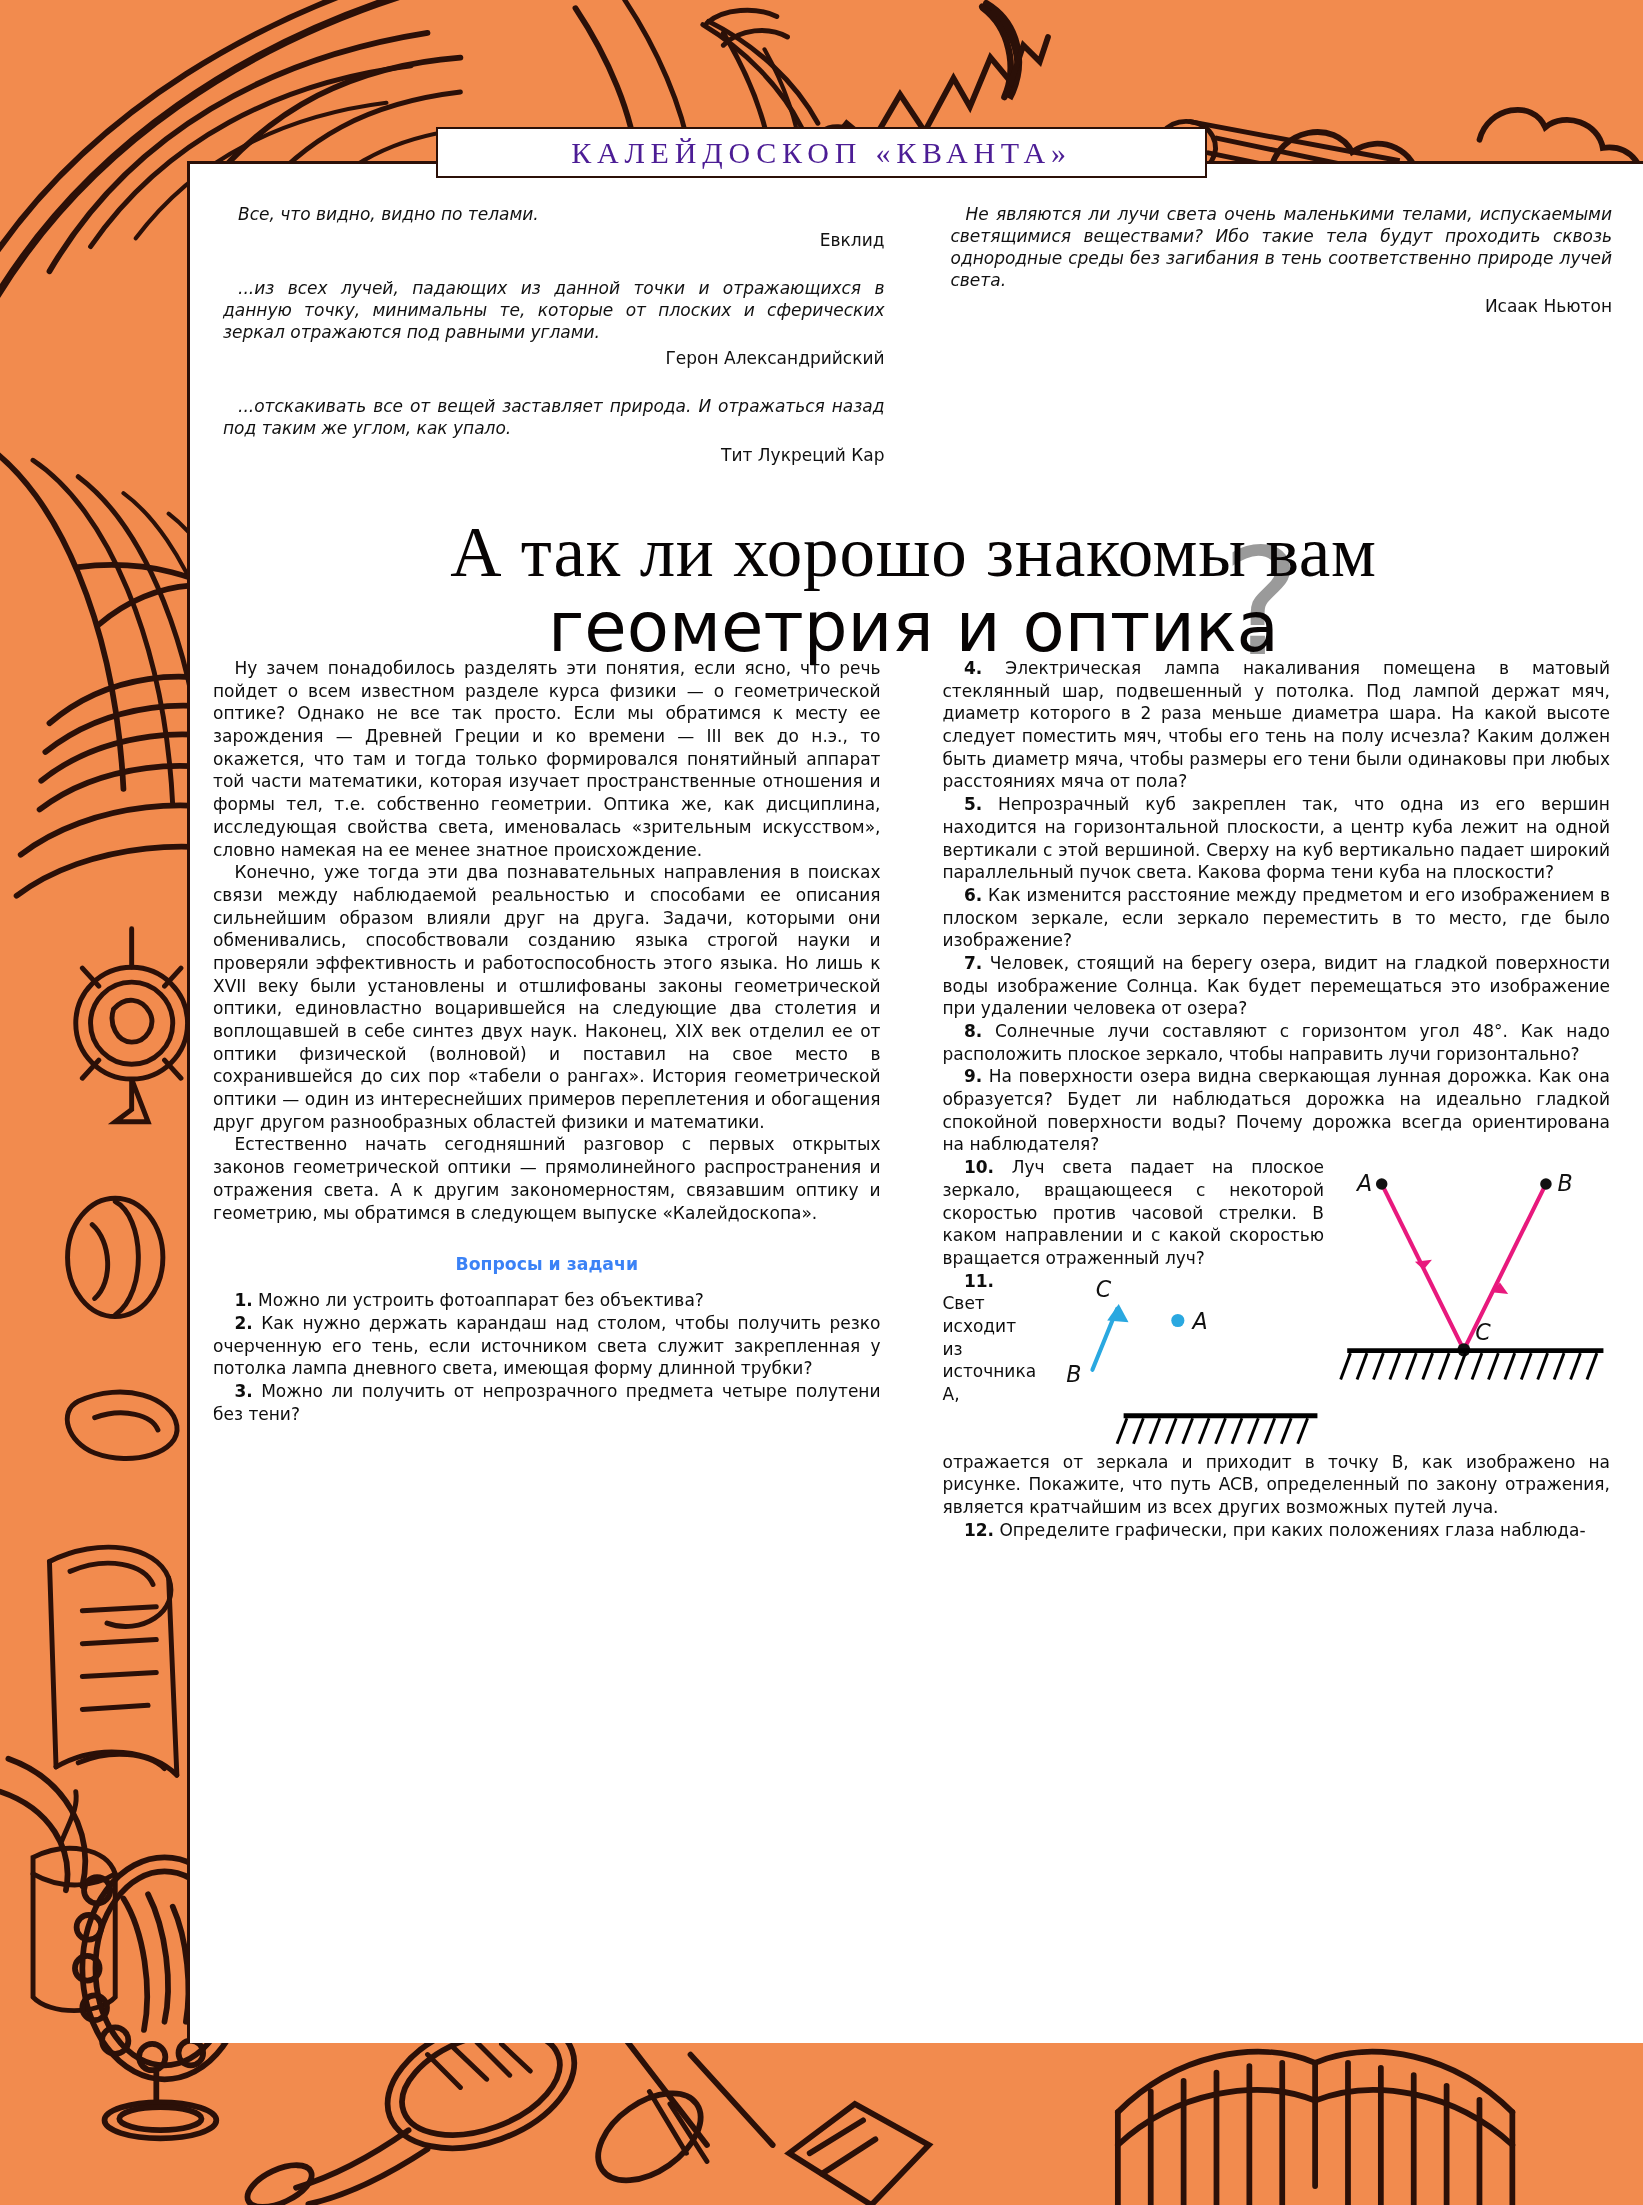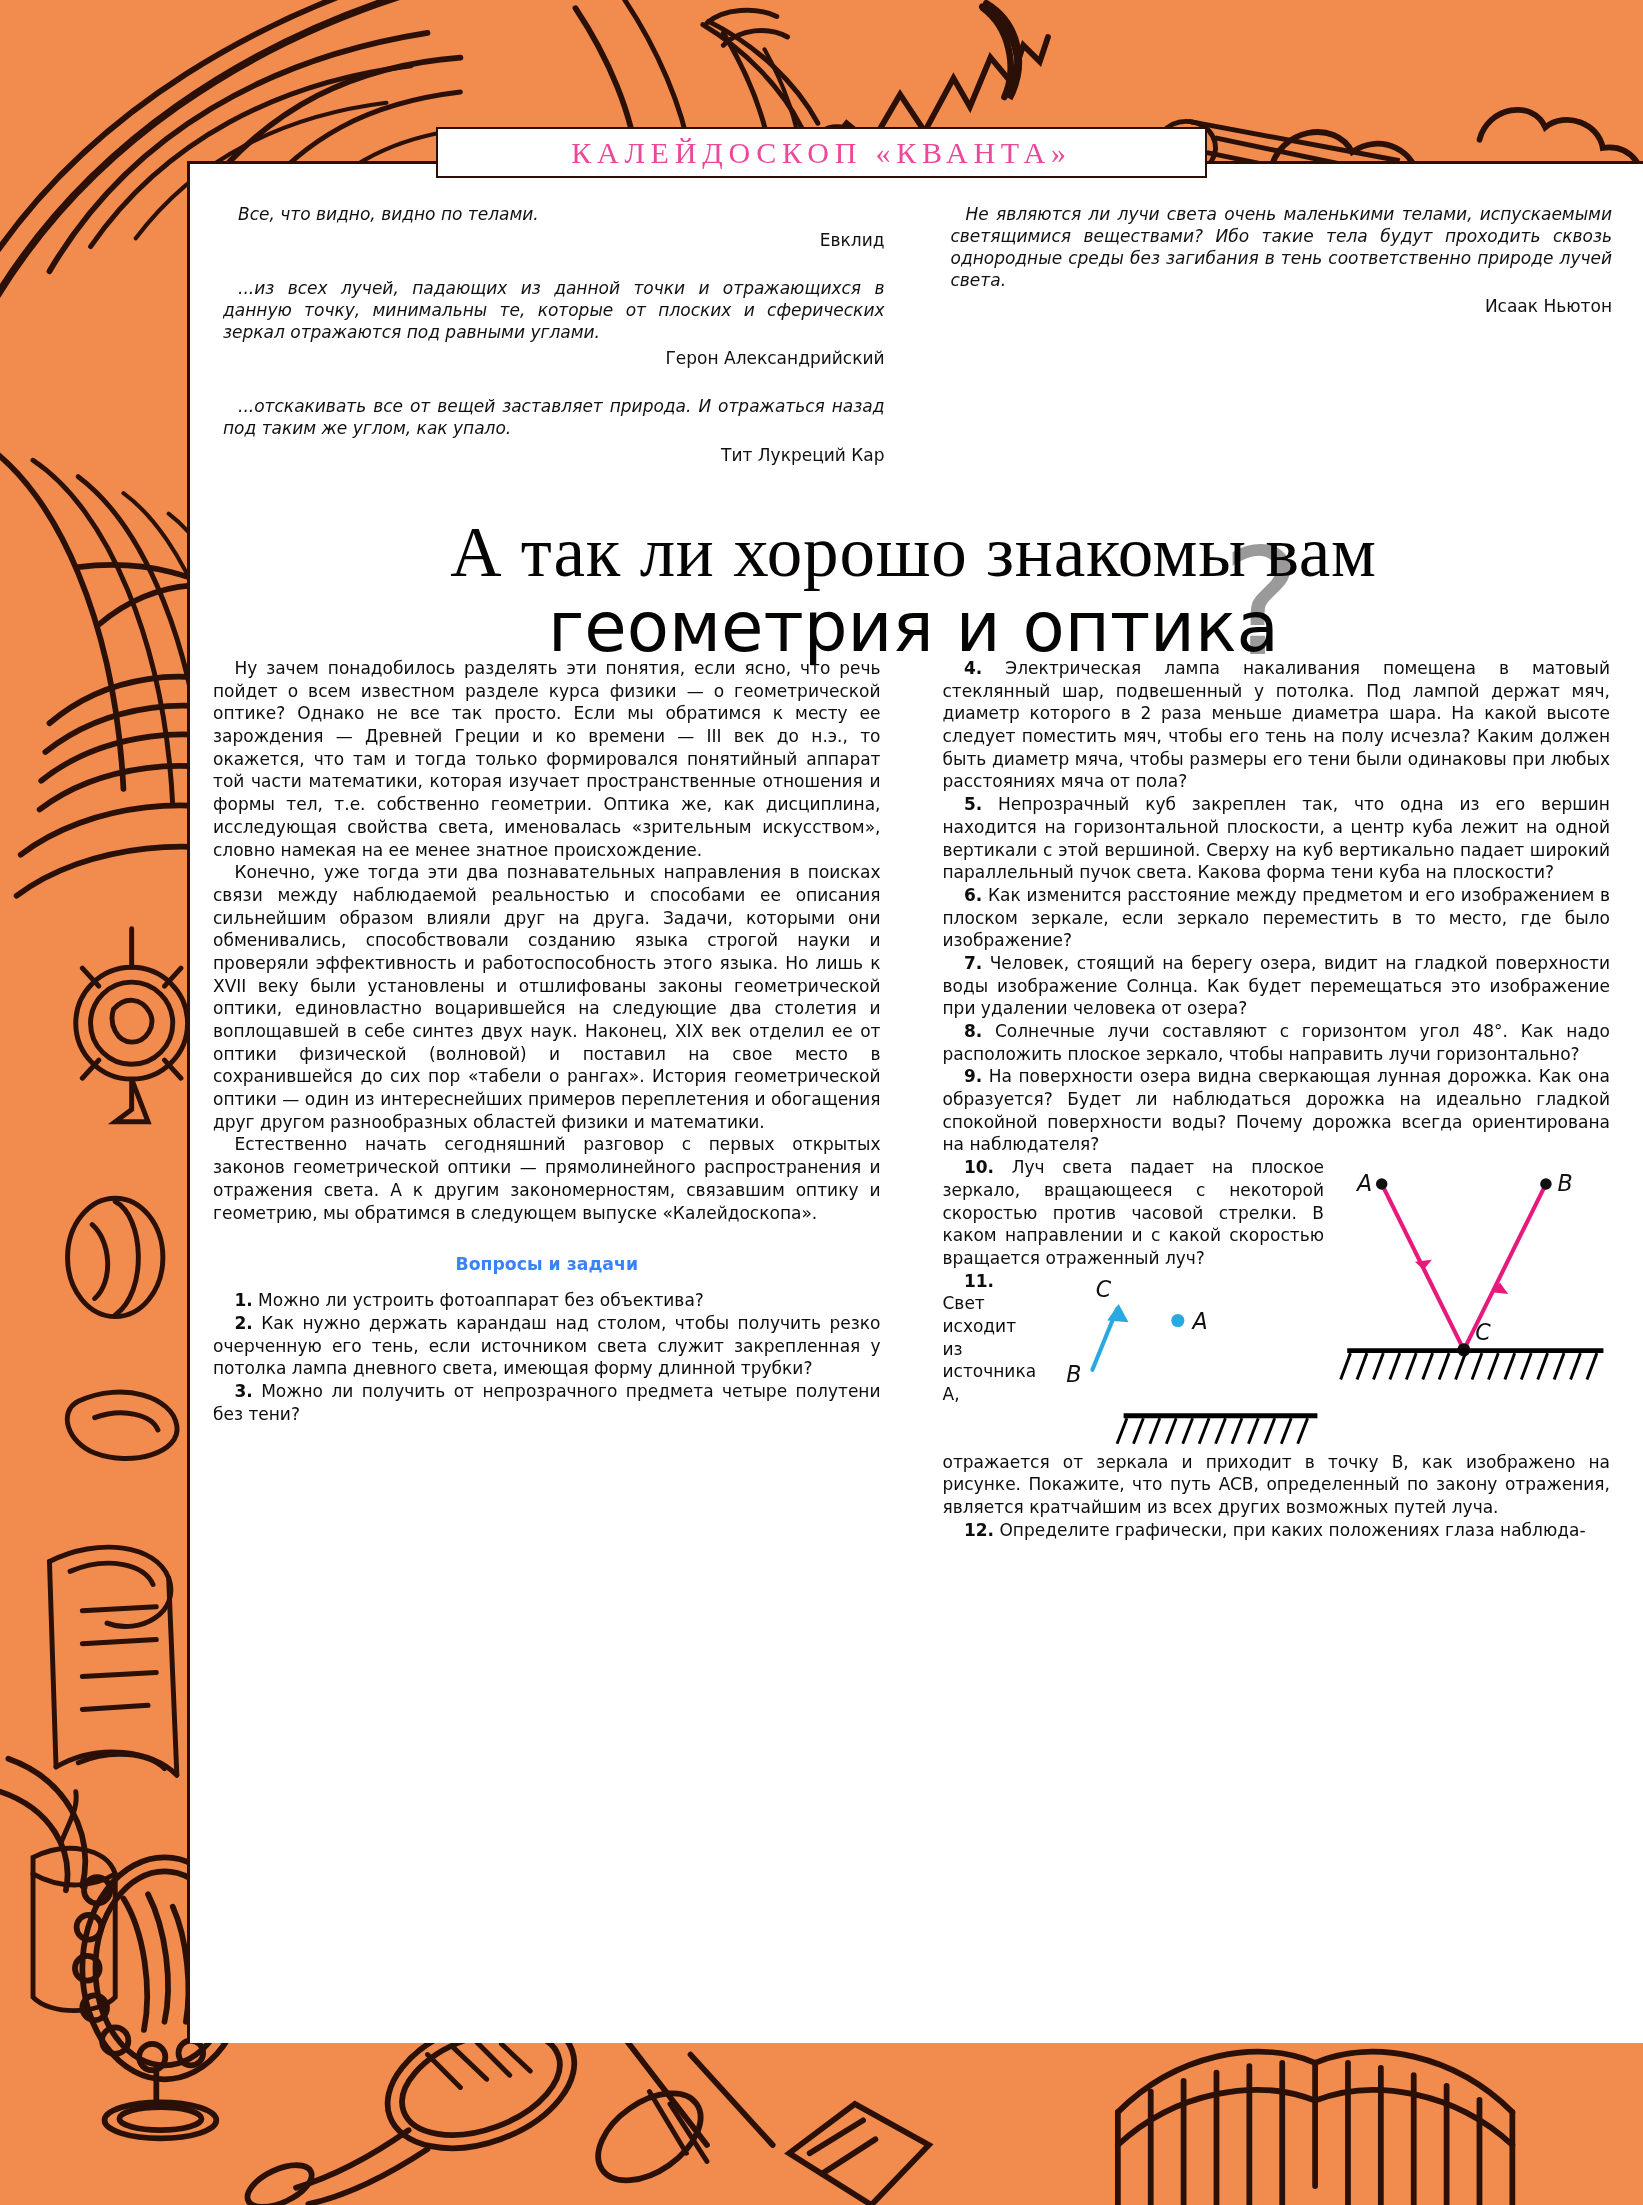--- a/index.html
+++ b/index.html
@@ -30,21 +30,21 @@
     background:#ffffff;
     border:2.5px solid #2b1008;
     box-sizing:border-box;
     display:flex;align-items:center;justify-content:center;
     z-index:9;
   }
   .banner-title{
     font-family:"Liberation Serif", serif;
     font-size:30px;
     letter-spacing:5.8px;
-    color:#ec4899;
+    color:#4c1d95;
     white-space:nowrap;
     line-height:1;
   }
 
   
   .epi-wrap{
     position:absolute;left:33px;top:39px;width:1389px;
     display:flex;gap:66px;
   }
   .epi-col{width:662px;}

